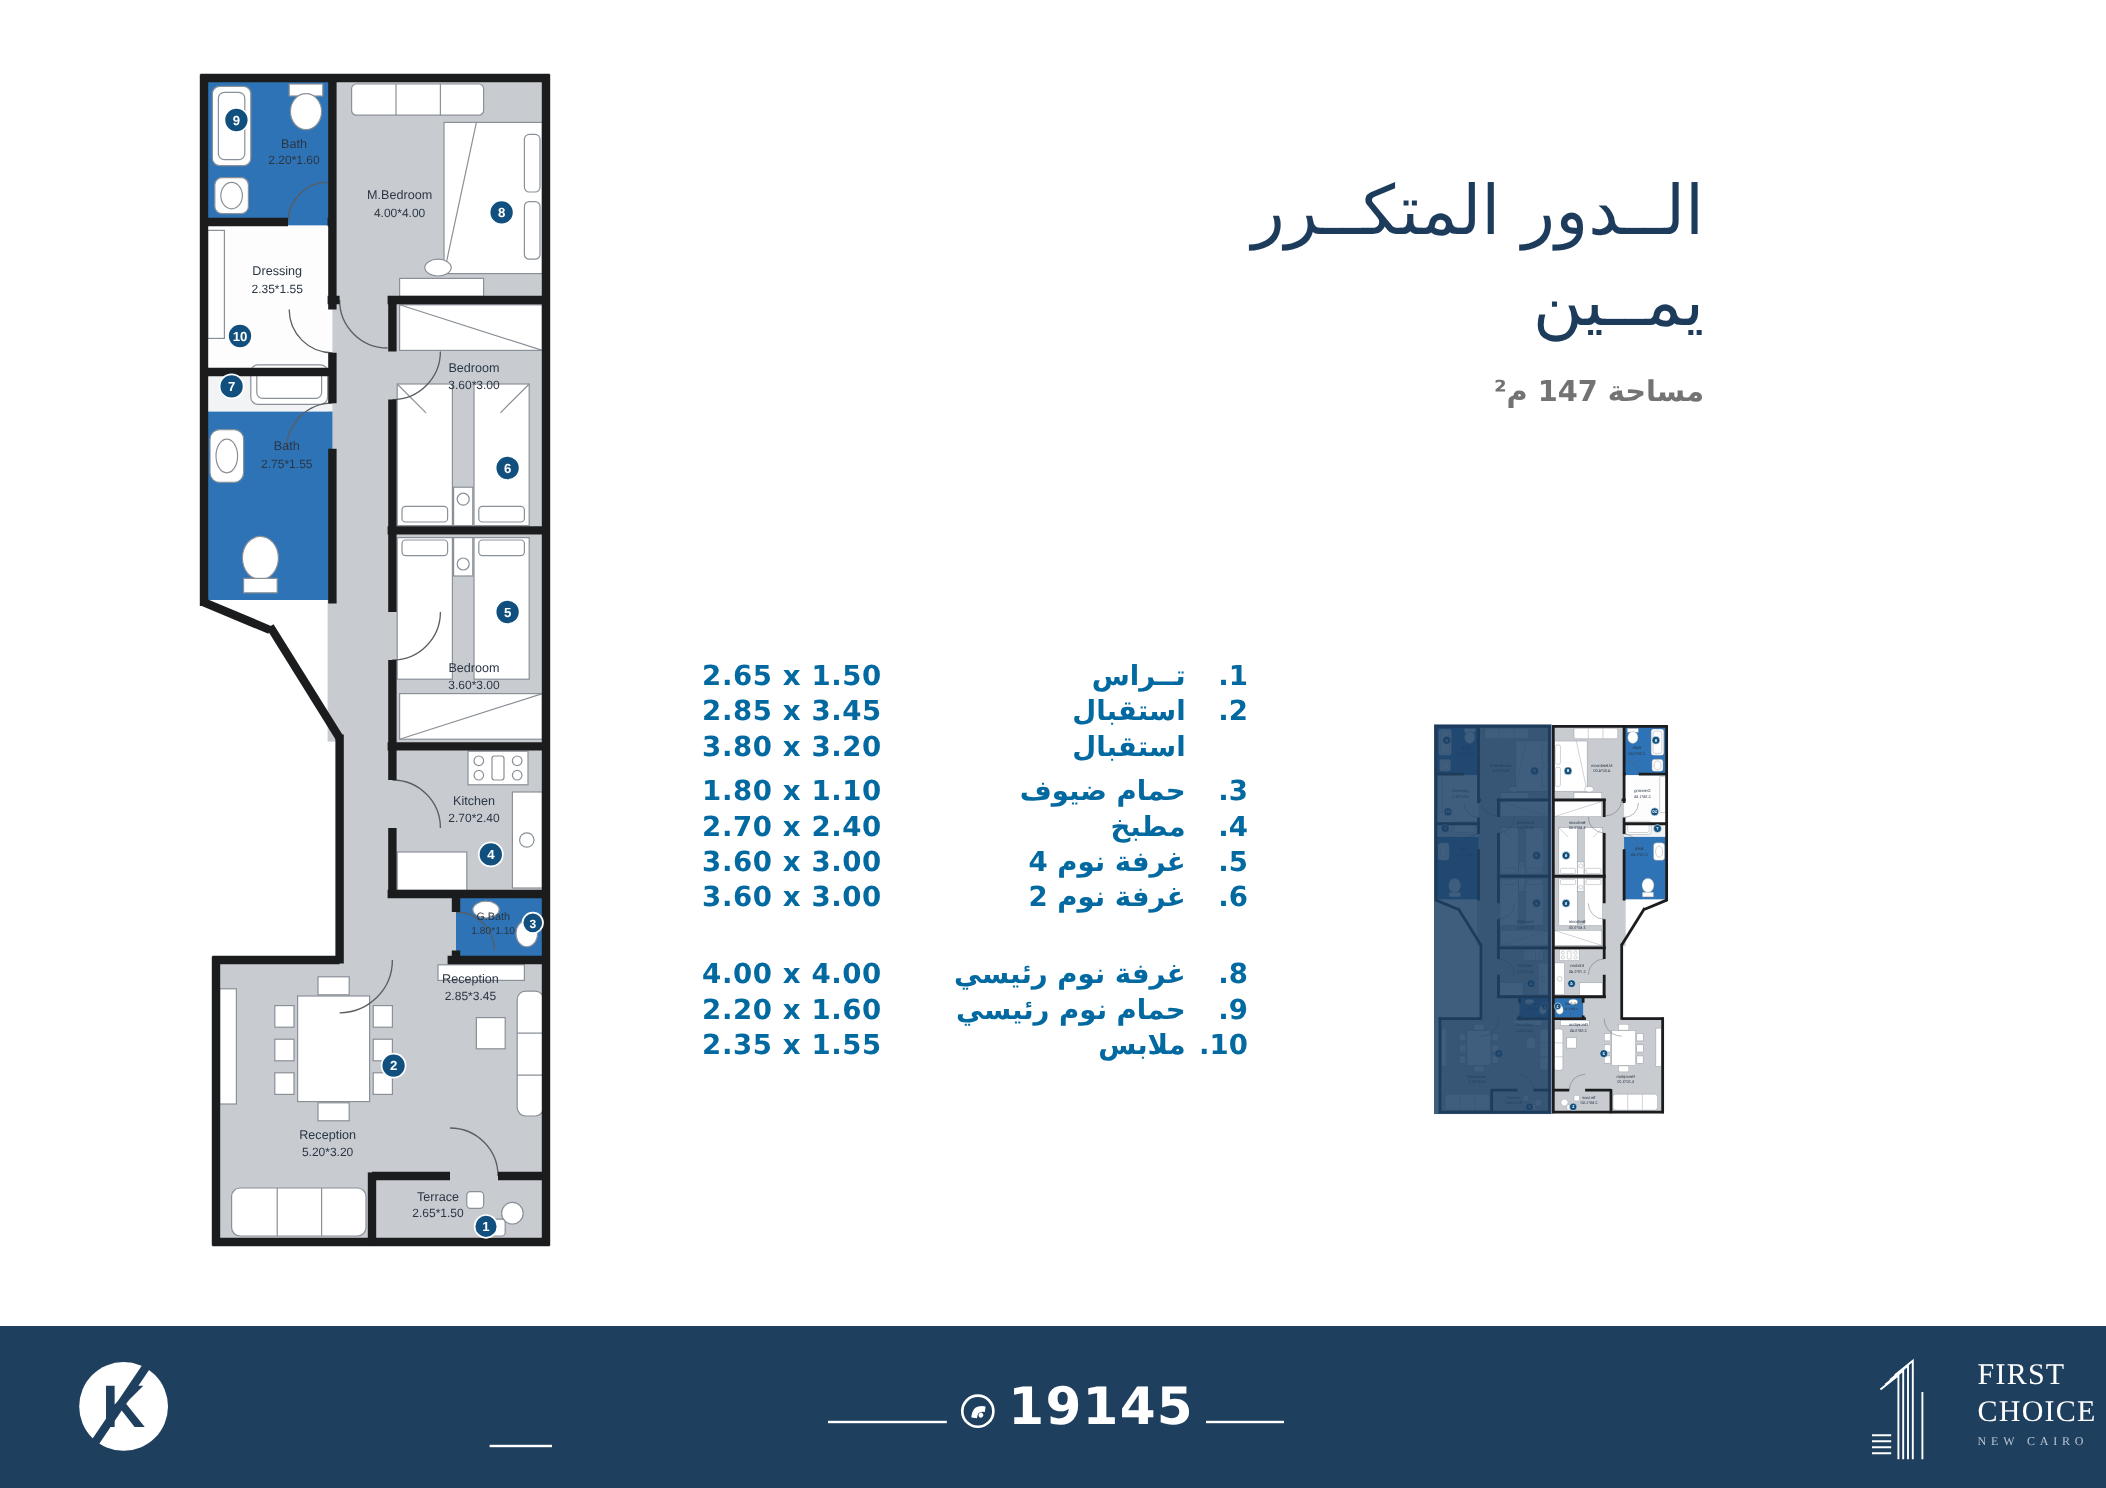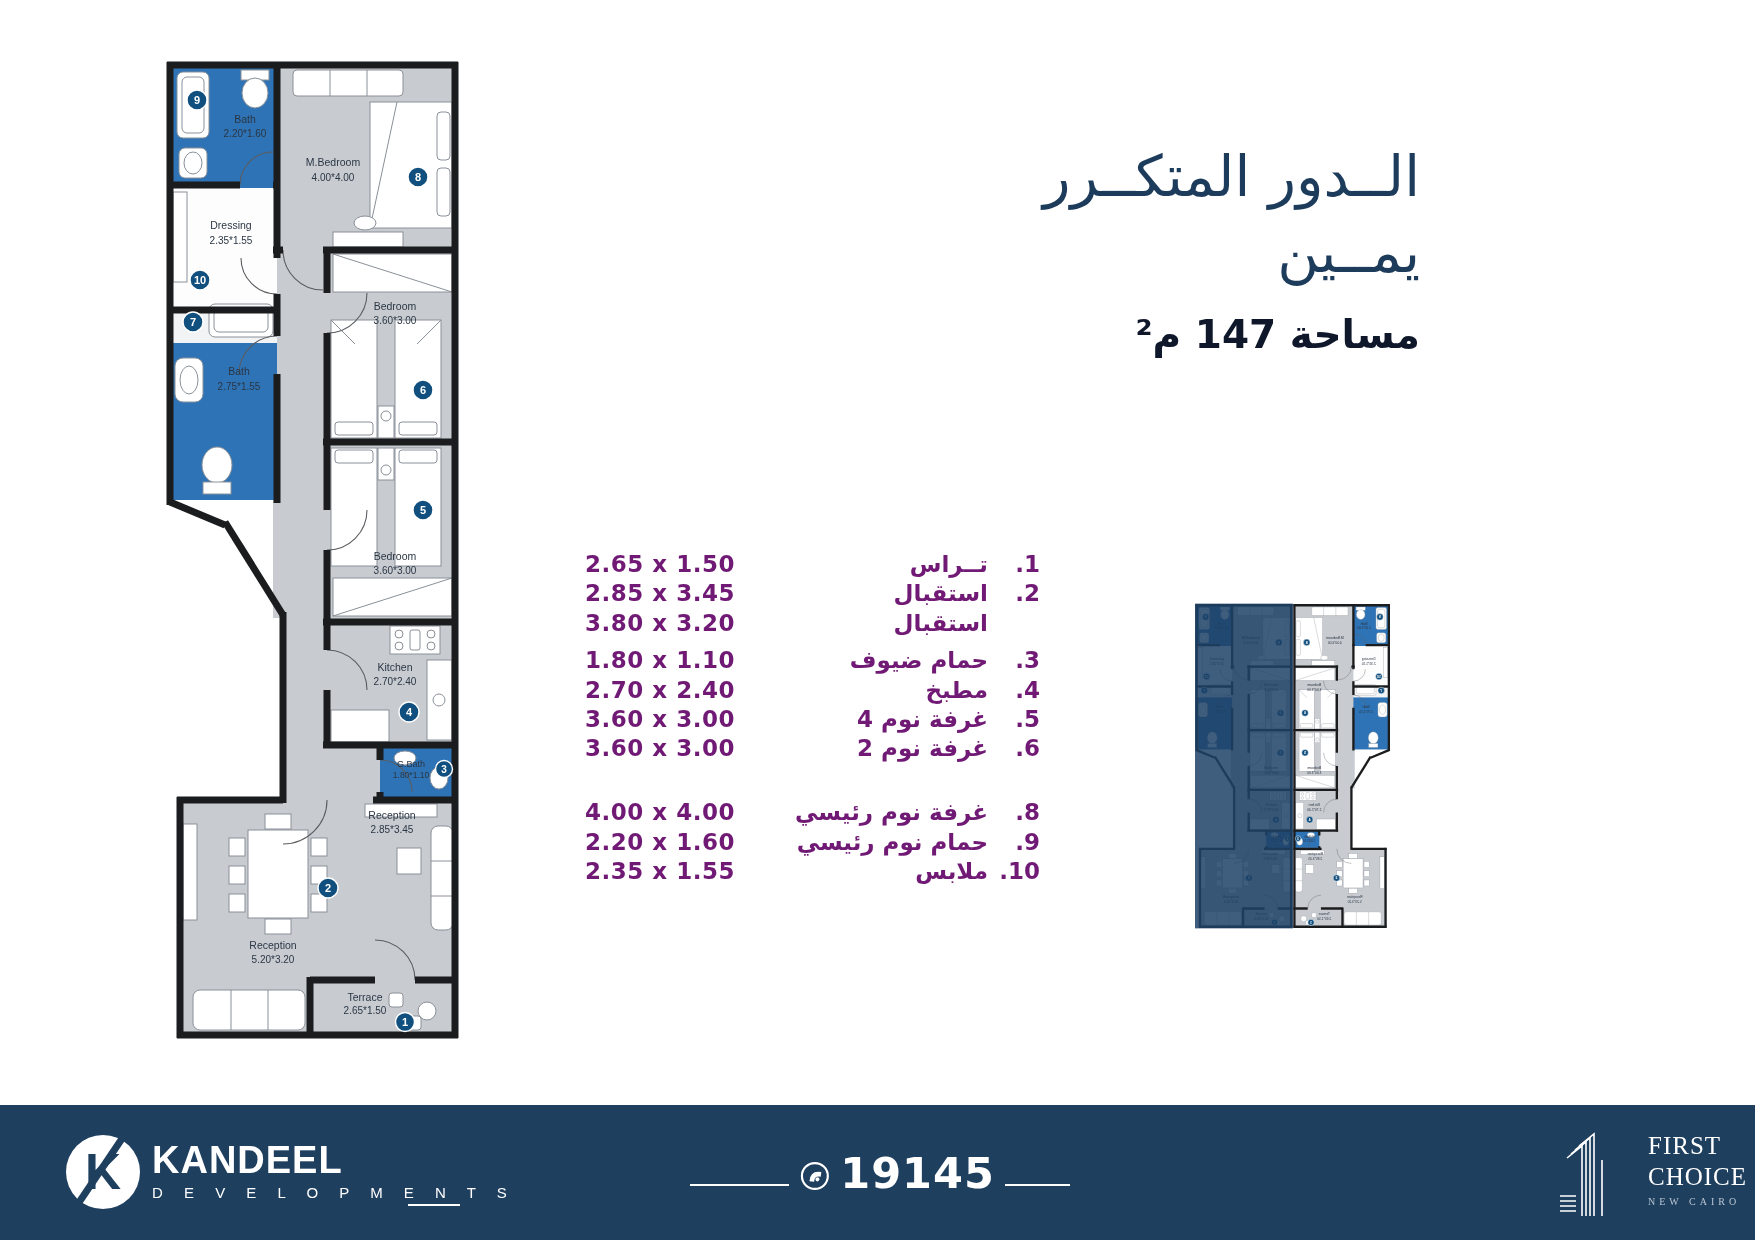--- a/index.html
+++ b/index.html
@@ -17,24 +17,24 @@
   .furn{fill:#ffffff;stroke:#8a9098;stroke-width:1;}
   .furnl{stroke:#8a9098;stroke-width:1;fill:none;}
   .door{stroke:#5a5d61;stroke-width:1.1;fill:none;}
 
   
   #thumb{position:absolute;left:1195px;top:597px;width:196px;height:338px;}
 
   
   #title-block{position:absolute;right:335px;top:138px;width:640px;text-align:right;direction:rtl;color:#1d3c5c;}
   #title-block .t-line{font-size:57px;font-weight:normal;line-height:76px;}
-  #title-block .t-area{font-size:39px;font-weight:600;margin-top:22px;color:#0f172a;}
-
-  
-  #legend{position:absolute;left:560px;top:545px;width:480px;height:350px;color:#701a75;}
+  #title-block .t-area{font-size:24px;font-weight:600;margin-top:22px;color:#737373;}
+
+  
+  #legend{position:absolute;left:560px;top:545px;width:480px;height:350px;color:#0369a1;}
   .lg-row{position:absolute;height:27px;width:480px;}
   .lg-dims{position:absolute;left:20px;width:160px;text-align:center;font-size:23px;font-weight:bold;letter-spacing:.5px;}
   .lg-name{position:absolute;right:52px;direction:rtl;font-size:23px;font-weight:bold;white-space:nowrap;}
   .lg-num{position:absolute;right:0;width:46px;direction:rtl;text-align:right;font-size:23px;font-weight:bold;}
 
   
   #footer{position:absolute;left:0;top:1105px;width:1755px;height:135px;background:#1f3f5f;}
   #k-circle{position:absolute;left:66px;top:1135px;width:74px;height:74px;border-radius:50%;background:#ffffff;}
   #k-letter{position:absolute;left:66px;top:1135px;width:74px;height:74px;display:flex;align-items:center;justify-content:center;
             font-family:"Liberation Sans", sans-serif;font-size:50px;font-weight:bold;color:#1f3f5f;}
@@ -317,24 +317,20 @@
       <rect x="0" y="0" width="102" height="338" fill="#1d4165" opacity="0.85"></rect>
       <use href="#plan-root" transform="translate(203.5,0) scale(-0.3449,0.3449)"></use>
     </svg>
   </div>
 
   <div id="footer"></div>
 
   <div id="k-circle"></div>
   <div id="k-letter">K</div>
   <div id="k-slash"></div>
-  <div id="brand">
-    <div class="b1">KANDEEL</div>
-    <div class="b2">D E V E L O P M E N T S</div>
-  </div>
   <div id="brand-line"></div>
 
   <div id="phone-block">
     <div class="ln" style="width:118px"></div>
     <svg width="38" height="38" viewBox="0 0 38 38">
       <circle cx="19" cy="19" r="15.5" fill="none" stroke="#ffffff" stroke-width="2.6"></circle>
       <g transform="rotate(-38 19 19)">
         <path d="M10,20 Q19,10 28,20 L24,24 Q19,18 14,24 Z" fill="#ffffff"></path>
         <circle cx="19" cy="24" r="2.4" fill="#ffffff"></circle>
       </g>

